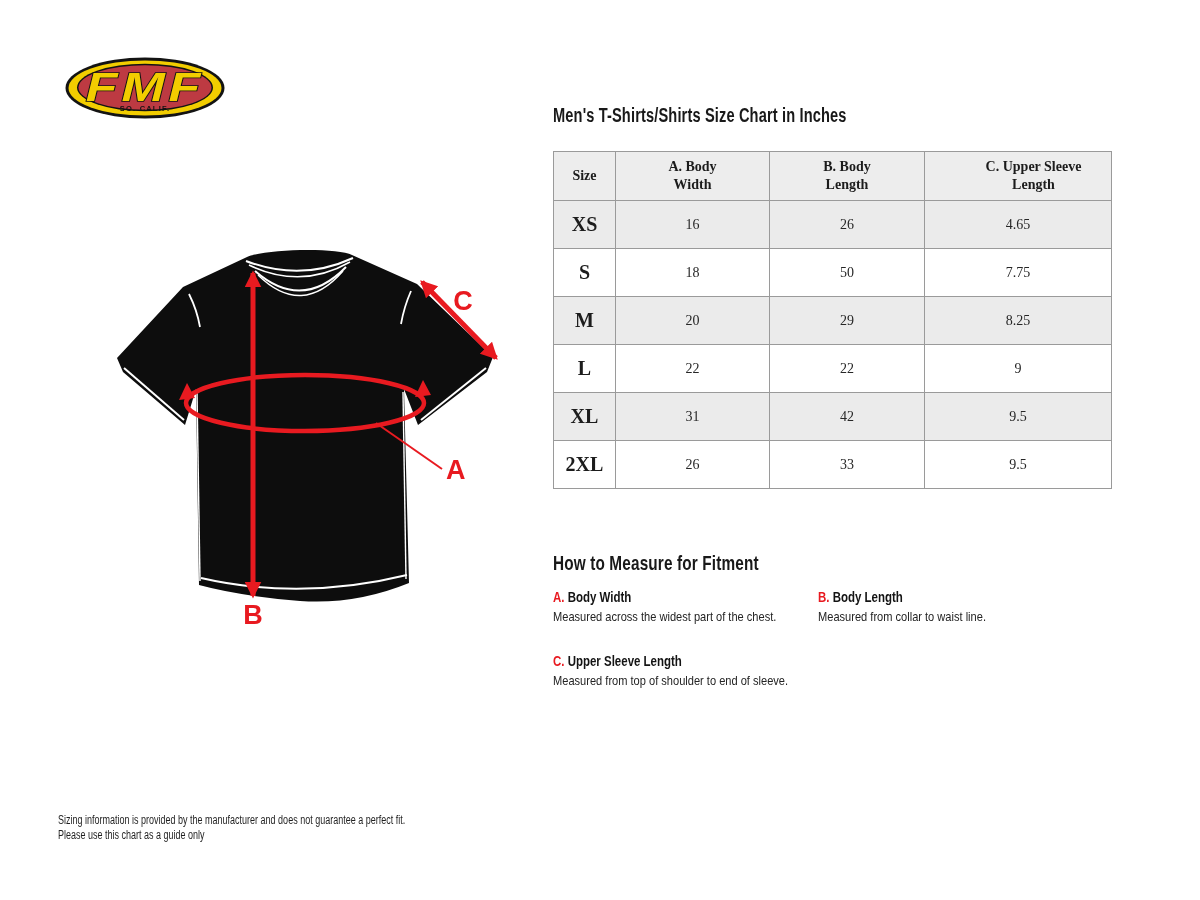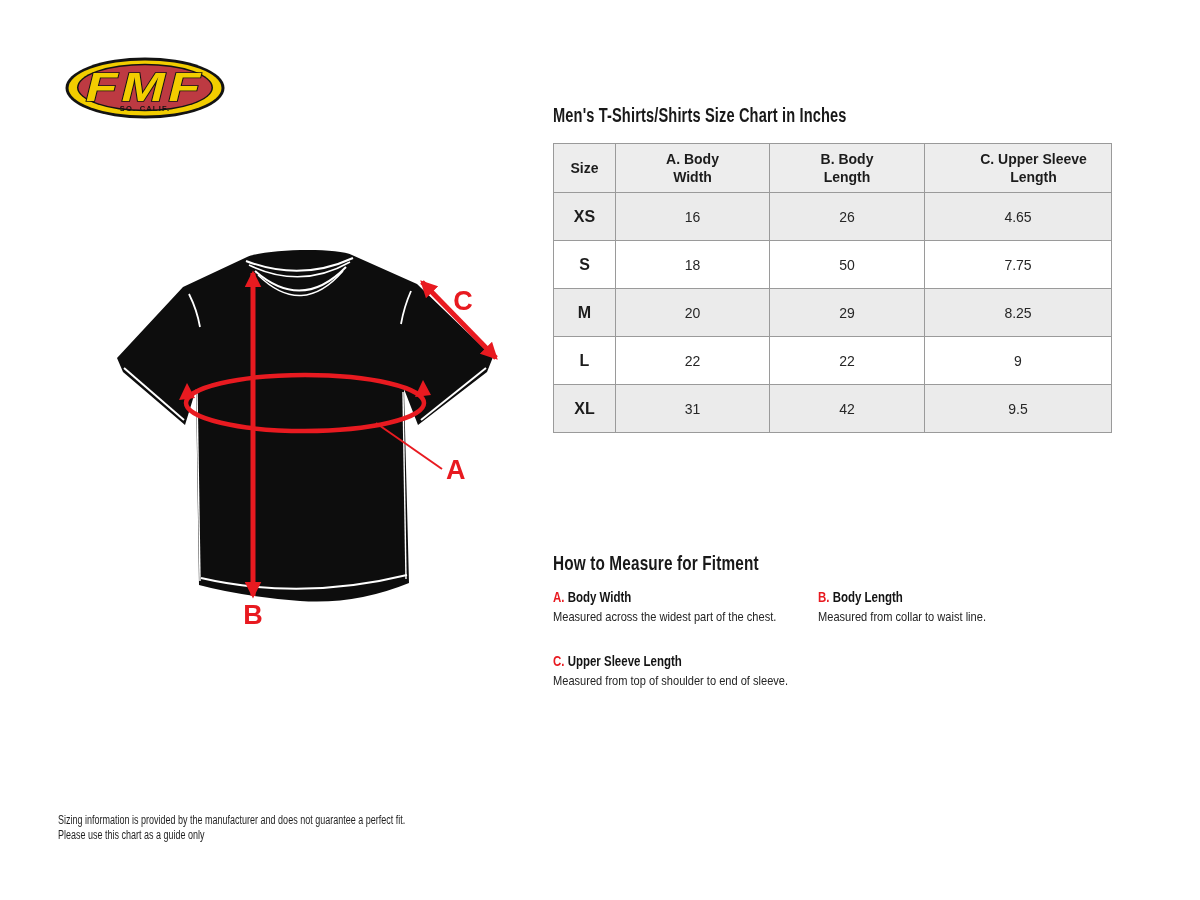--- a/index.html
+++ b/index.html
@@ -16,36 +16,36 @@
   .page-title{
     position:absolute;left:553px;top:104px;font-size:20px;font-weight:bold;color:#191919;
     transform:scaleX(0.73);transform-origin:left top;white-space:nowrap;letter-spacing:0.2px;
   }
   .section-heading{
     position:absolute;left:553px;top:551px;font-size:21px;font-weight:bold;color:#191919;
     transform:scaleX(0.73);transform-origin:left top;white-space:nowrap;letter-spacing:0.2px;
   }
   
   .size-table{
-    position:absolute;left:553px;top:143px;width:523px;border-collapse:collapse;
-    table-layout:fixed;color:#1c1c1c;
+    position:absolute;left:553px;top:151px;width:523px;border-collapse:collapse;
+    table-layout:fixed;color:#1c1c1c;font-family:Liberation Serif, serif;
   }
   .size-table th,.size-table td{border:1px solid #9a9a9a;text-align:center;vertical-align:middle;padding:0;}
   .size-table thead th{
     height:48px;background:#ededed;font-size:14px;font-weight:bold;
     white-space:pre-line;line-height:1.3;
   }
   .size-table .c0{width:61px;}
   .size-table .c1{width:153px;}
   .size-table .c2{width:154px;}
   .size-table .c3{width:155px;padding-left:31px;}
   .size-table tbody tr{height:48px;}
   .size-table tbody tr:nth-child(odd){background:#ebebeb;}
   .size-table tbody tr:nth-child(even){background:#ffffff;}
-  .size-table tbody th{font-size:16px;font-weight:bold;}
+  .size-table tbody th{font-size:20px;font-weight:bold;}
   .size-table tbody td{font-size:14px;font-weight:normal;color:#262626;}
   
   .m-item{position:absolute;transform:scaleX(0.82);transform-origin:left top;}
   .m-label{font-size:14px;font-weight:bold;white-space:nowrap;color:#141414;}
   .m-letter{color:#e81a20;}
   .m-desc{font-size:13.5px;margin-top:4px;white-space:nowrap;color:#242424;}
   #item-a{left:553px;top:589px;}
   #item-b{left:818px;top:589px;}
   #item-c{left:553px;top:653px;}
   
@@ -143,20 +143,26 @@
         <td>22</td>
         <td>22</td>
         <td>9</td>
       </tr>
       <tr>
         <th>XL</th>
         <td>31</td>
         <td>42</td>
         <td>9.5</td>
       </tr>
+      <tr>
+        <th>2XL</th>
+        <td>26</td>
+        <td>33</td>
+        <td>9.5</td>
+      </tr>
     </tbody>
 </table>
 
 <div class="section-heading">How to Measure for Fitment</div>
 
 <div class="m-item" id="item-a">
   <div class="m-label">
     <span class="m-letter">A.</span>
     <span>Body Width</span>
   </div>

